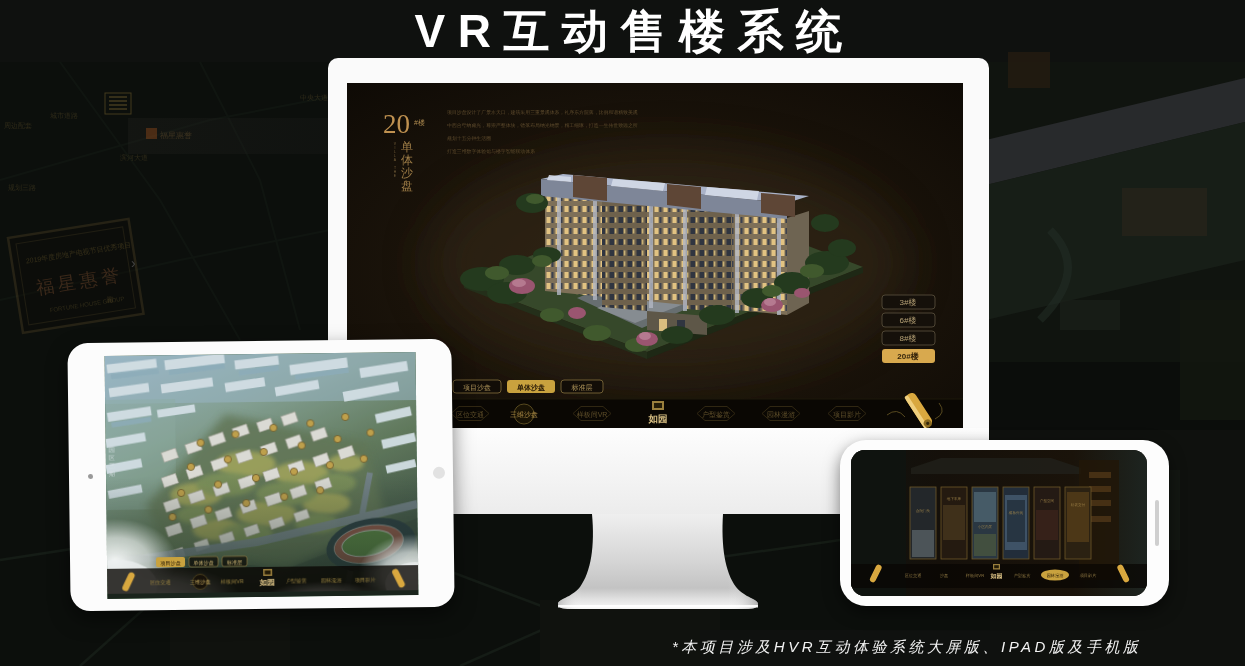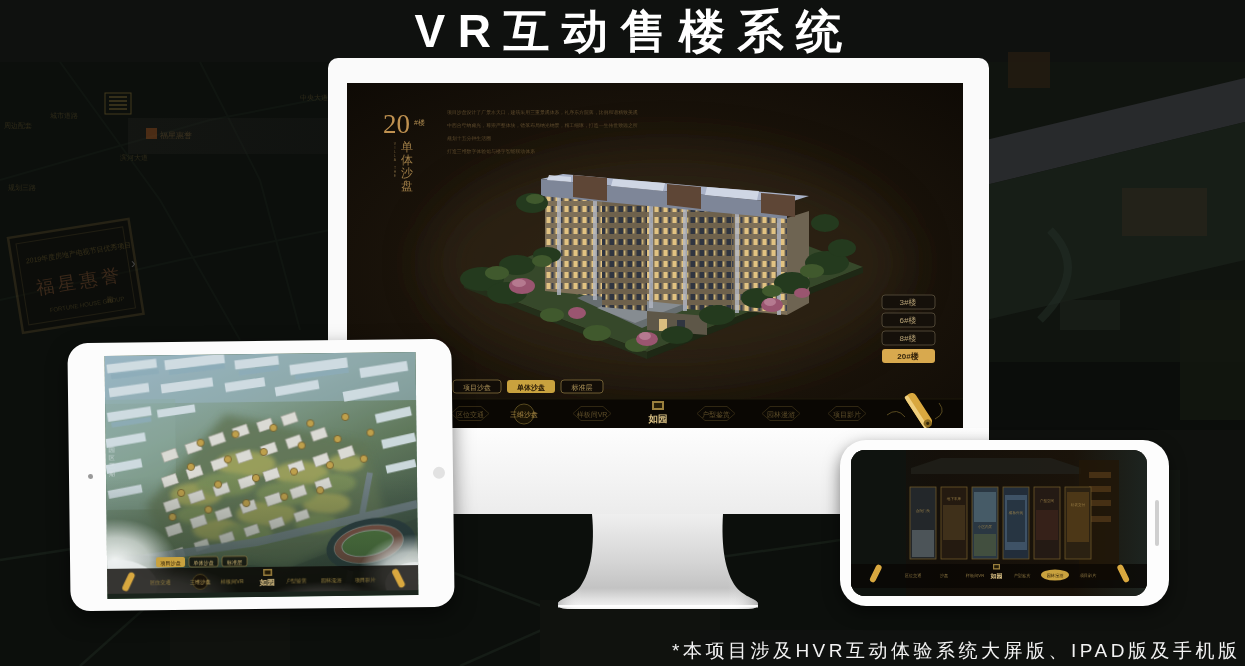--- a/index.html
+++ b/index.html
@@ -585,13 +585,13 @@
       </g>
       <g>
         <rect x="22" y="114" width="6" height="19" rx="3" fill="#d9a83f" transform="rotate(26 25 123)"></rect>
         <rect x="269" y="114" width="6" height="19" rx="3" fill="#d9a83f" transform="rotate(-26 272 123)"></rect>
       </g>
     </svg>
   </div>
   <div class="abs" style="left:315px;top:60px;width:4px;height:46px;border-radius:2px;background:#cfcfcf;"></div>
 </div>
 
-<div class="abs" style="left:672px;top:638px;color:#f2f2f2;font-size:19px;letter-spacing:3.5px;">*本项目涉及HVR互动体验系统大屏版、IPAD版及手机版</div>
+<div class="abs" style="left:672px;top:638px;color:#f2f2f2;font-size:15px;letter-spacing:3.5px;font-style:italic;">*本项目涉及HVR互动体验系统大屏版、IPAD版及手机版</div>
 
 </body></html>

